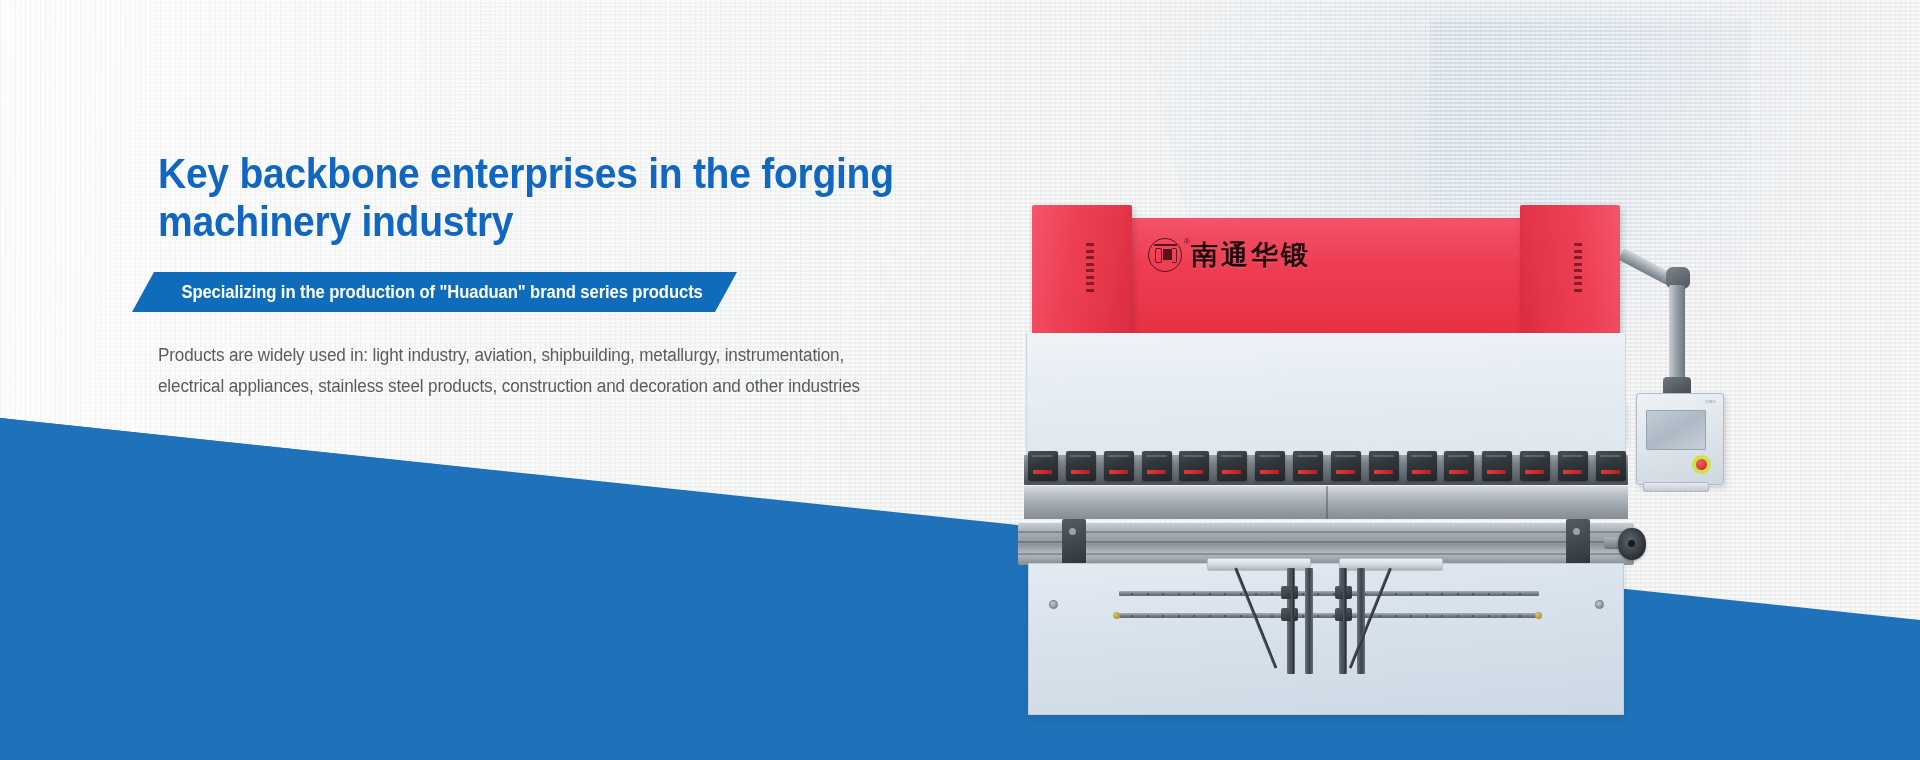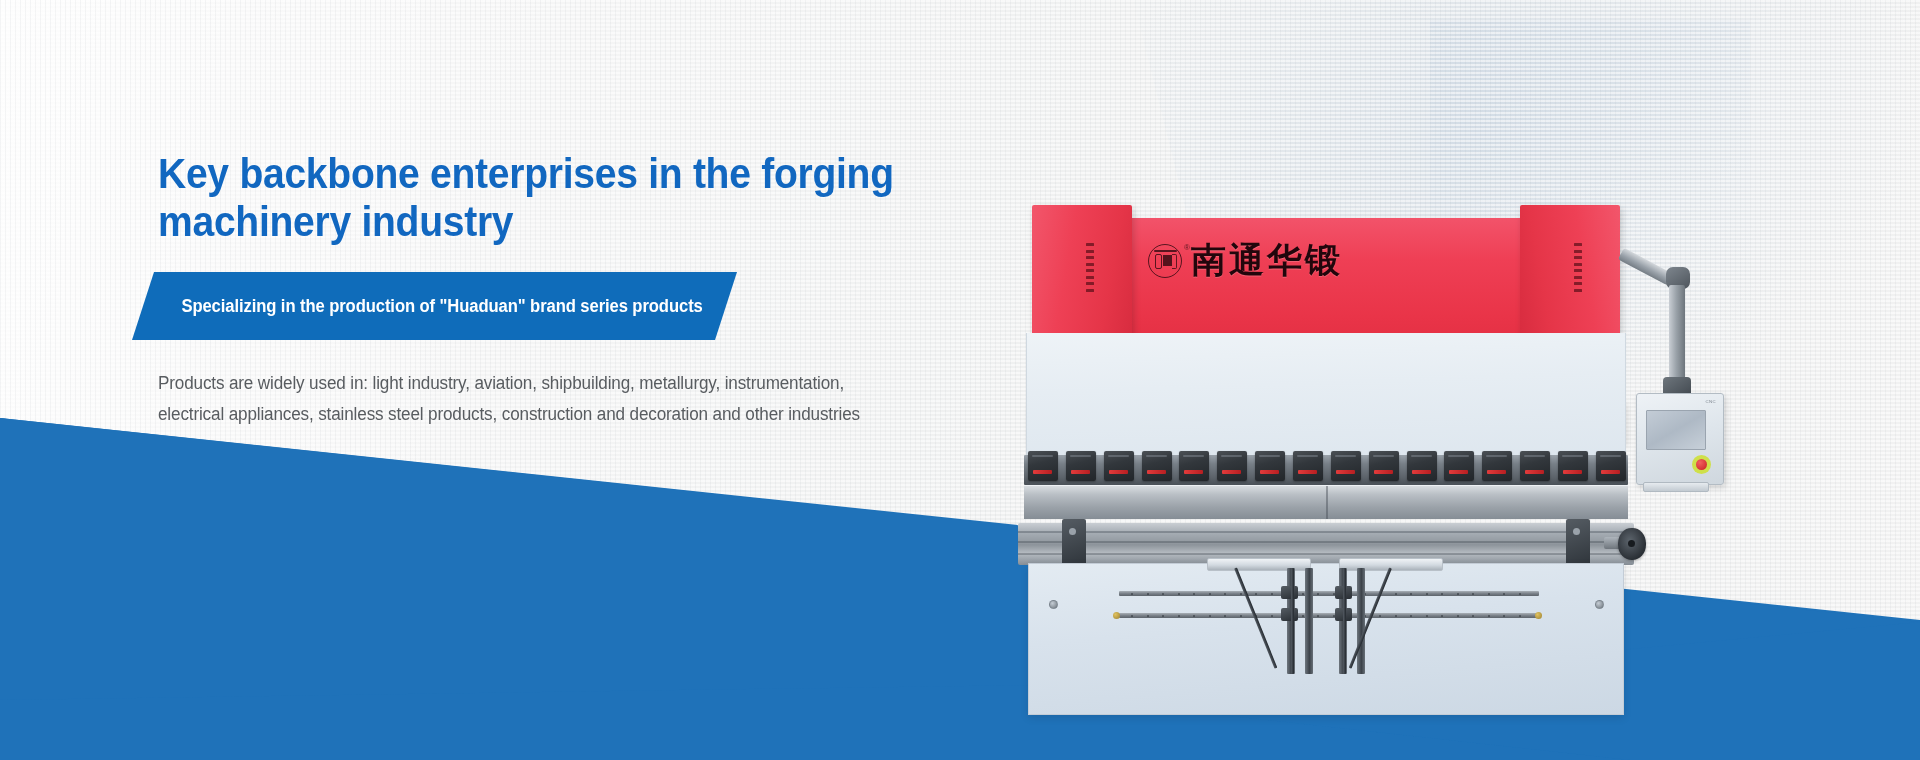--- a/index.html
+++ b/index.html
@@ -73,21 +73,21 @@
     font-weight:bold;
     color:#1167c0;
     letter-spacing:-.3px;
     transform:scaleX(.93);
     transform-origin:left center;
     white-space:pre-line;
   }
   .ribbon-wrap {
     margin-top:26px;
     margin-left:-26px;
-    width:605px; height:68px;
+    width:605px; height:40px;
     position:relative;
   }
   .ribbon-shape {
     position:absolute; inset:0;
     background:#0f6cba;
     clip-path:polygon(22px 0, 100% 0, calc(100% - 22px) 100%, 0 100%);
   }
   .ribbon-text {
     position:absolute; inset:0;
     display:flex; align-items:center;
@@ -173,21 +173,21 @@
   }
   .brand-mark .glyph-a{position:absolute;left:6px;top:9px;width:7px;height:15px;border:1.5px solid rgba(30,4,10,.72);border-radius:2px;}
   .brand-mark .glyph-b{position:absolute;left:14px;top:10px;width:9px;height:11px;background:rgba(30,4,10,.74);}
   .brand-mark .glyph-c{position:absolute;left:5px;top:5px;width:23px;height:2px;background:rgba(30,4,10,.72);border-radius:1px;}
   .brand-mark .glyph-d{position:absolute;left:23px;top:9px;width:5px;height:15px;border:1.5px solid rgba(30,4,10,.68);border-left:none;border-radius:0 2px 2px 0;}
   .brand-reg {
     position:absolute; left:35px; top:-2px;
     font-size:8px; color:rgba(35,5,12,.7);
   }
   .brand-cn {
-    font-size:35px;
+    font-size:27px;
     font-weight:bold;
     color:#22060c;
     letter-spacing:3px;
     font-family:"DejaVu Sans", sans-serif;
     text-shadow:0 1px 0 rgba(255,255,255,.18);
   }
   .model-no {
     position:absolute; left:332px; top:126px;
     font-family:"DejaVu Sans Mono", monospace;
     font-size:14.5px;

